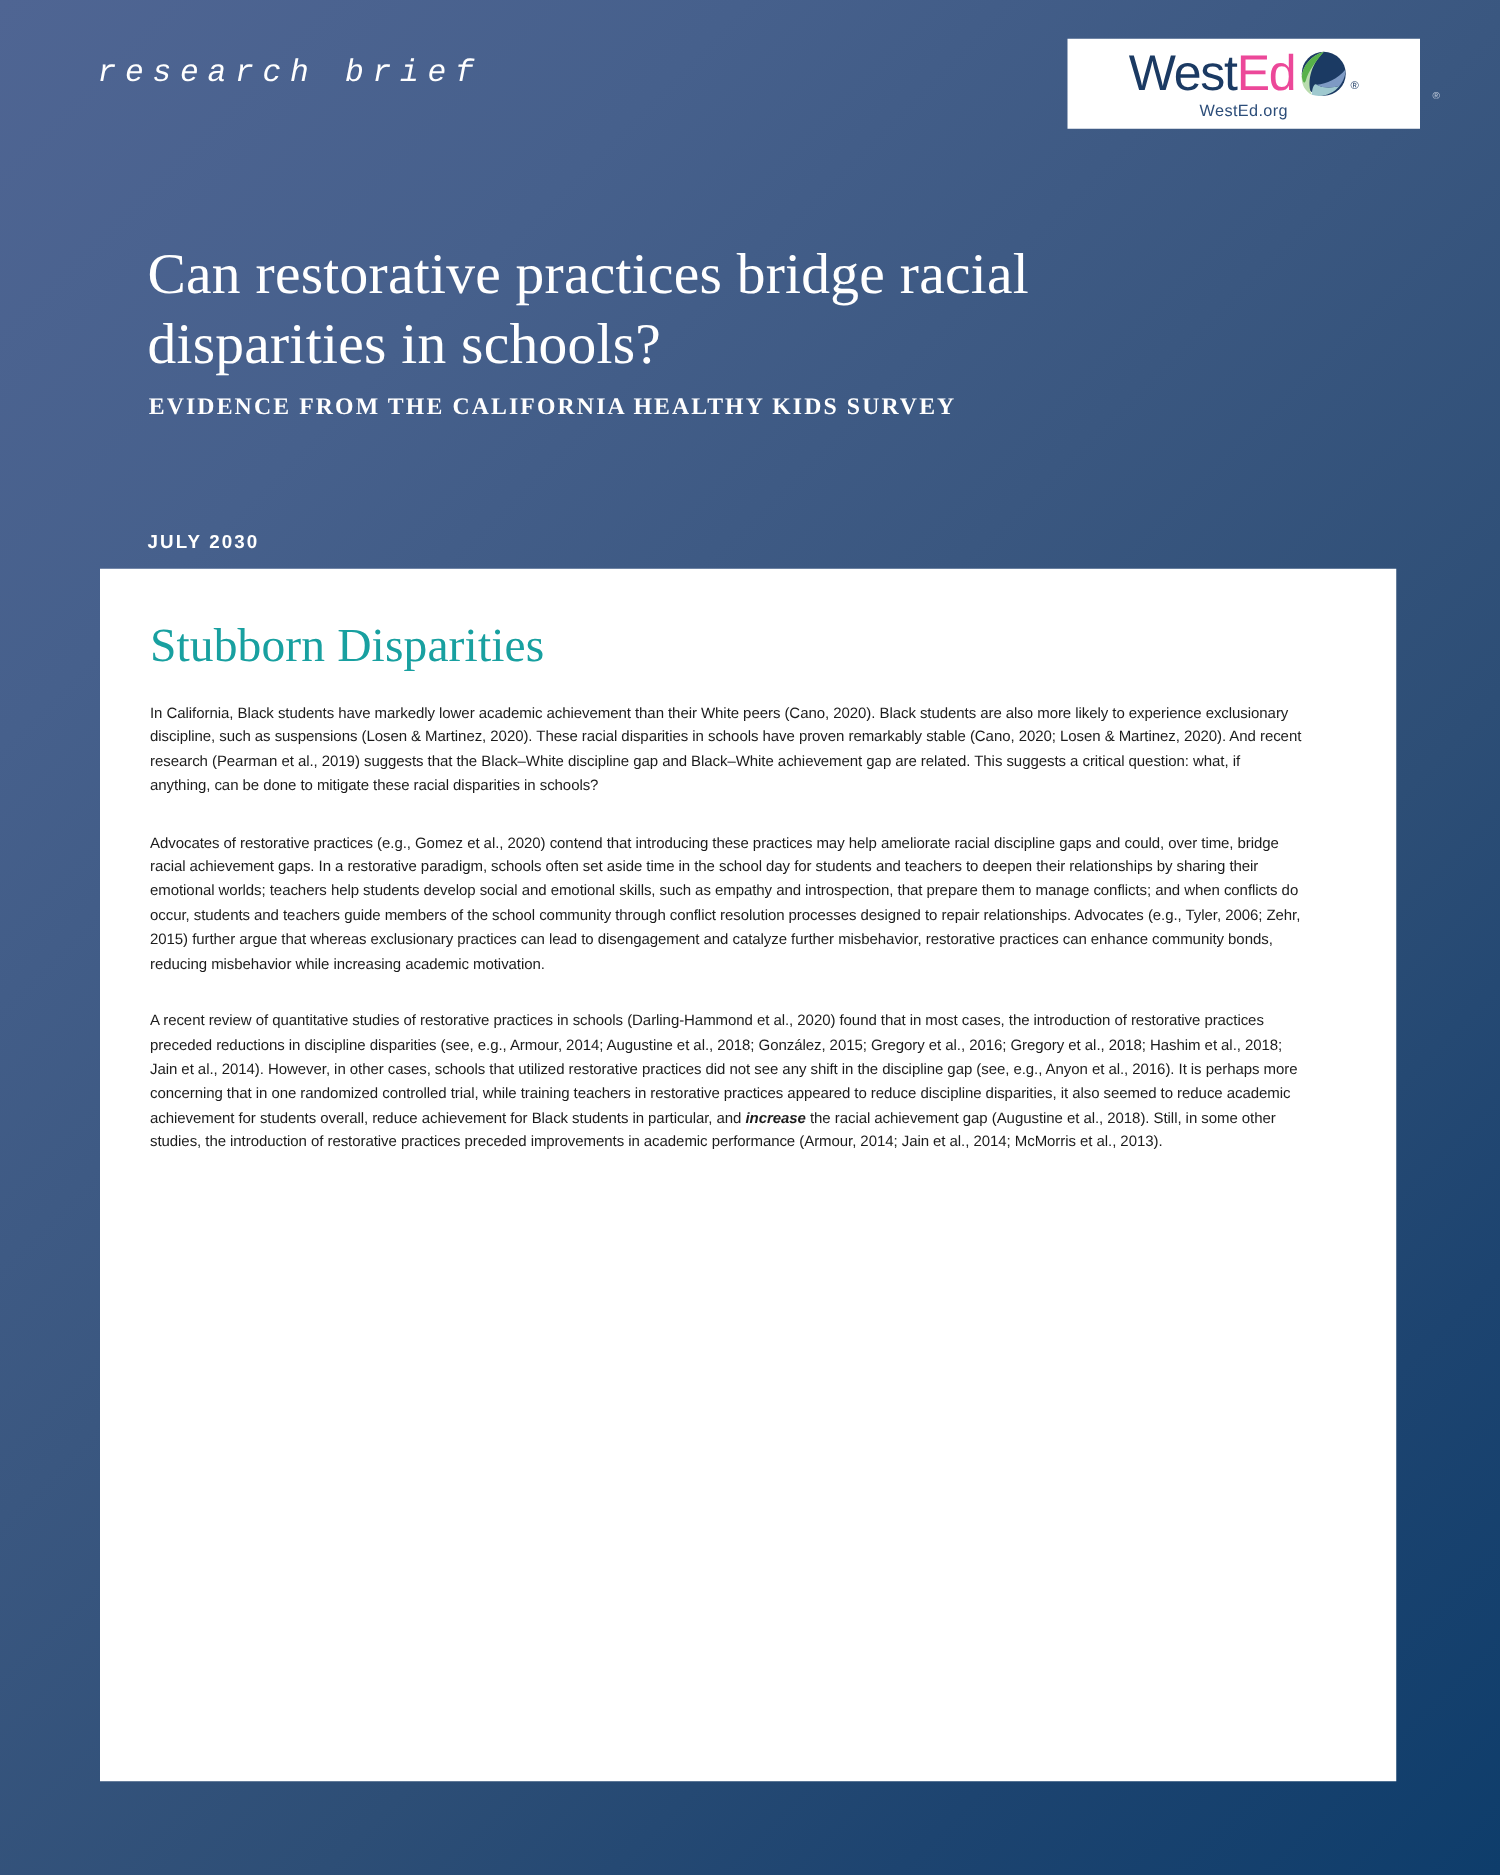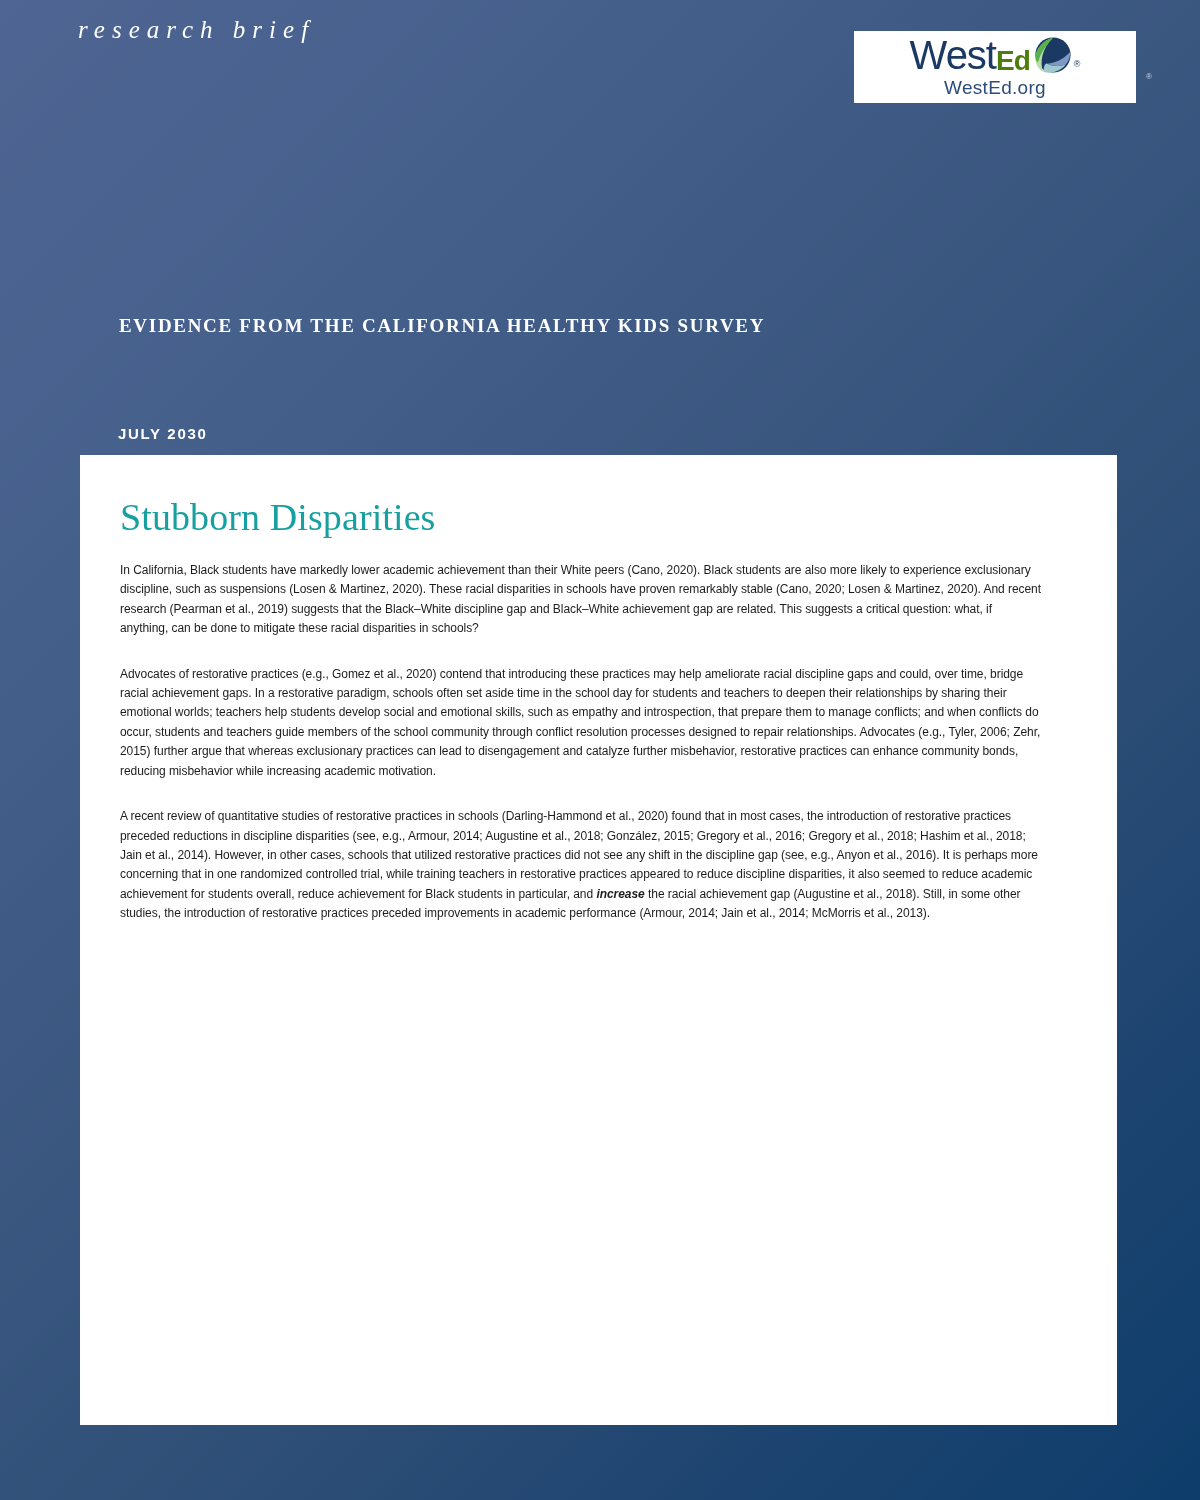--- a/index.html
+++ b/index.html
@@ -19,23 +19,23 @@
     height: 1500px;
     background:
       linear-gradient(135deg, #4f6593 0%, #46608c 22%, #3a5780 45%, #2d4e76 65%, #1d4470 82%, #0e3d6b 100%);
     overflow: hidden;
   }
 
   
   .kicker {
     position: absolute;
     left: 78px;
-    top: 16px;
-    color: #ffffff;
-    font-family: Liberation Serif, serif;
+    top: 44px;
+    color: #ffffff;
+    font-family: Liberation Mono, monospace;
     font-style: italic;
     font-size: 25px;
     letter-spacing: 7px;
     white-space: nowrap;
   }
 
   .logo-box {
     position: absolute;
     left: 854px;
     top: 31px;
@@ -55,40 +55,40 @@
   }
   .logo-west {
     font-family: "Liberation Sans", sans-serif;
     font-size: 40px;
     color: #1b3a63;
     letter-spacing: -1px;
     font-weight: 400;
   }
   .logo-ed {
     font-family: "Liberation Sans", sans-serif;
-    font-size: 28px;
-    color: #4d7c0f;
+    font-size: 40px;
+    color: #ec4899;
     letter-spacing: -1px;
-    font-weight: 700;
+    font-weight: 400;
   }
   .logo-globe {
     width: 40px;
     height: 40px;
     margin-left: 3px;
   }
   .logo-reg {
     font-size: 9px;
     color: #1b3a63;
     align-self: flex-end;
     margin-bottom: 6px;
     margin-left: 1px;
   }
   .logo-url {
     font-family: "Liberation Sans", sans-serif;
-    font-size: 19px;
+    font-size: 13px;
     color: #2c4d79;
     margin-top: 2px;
     letter-spacing: 0.3px;
     text-align: center;
   }
   .logo-outer-reg {
     position: absolute;
     left: 1146px;
     top: 72px;
     font-size: 8px;
@@ -207,20 +207,21 @@
           <path d="M26 92 C44 98 68 92 82 74 C70 78 50 80 36 72 C30 68 27 80 26 92 Z" fill="#9fc9cf"></path>
           <path d="M36 72 C50 80 70 78 82 74 C90 64 94 52 93 42 C78 60 56 70 36 72 Z" fill="#7e9ac4"></path>
         </svg>
       </span>
       <span class="logo-reg">®</span>
     </div>
     <div class="logo-url">WestEd.org</div>
   </div>
   <div class="logo-outer-reg">®</div>
 
+  <div class="title">Can restorative practices bridge racial disparities in schools?</div>
   <div class="subtitle">EVIDENCE FROM THE CALIFORNIA HEALTHY KIDS SURVEY</div>
 
   <div class="date">JULY 2030</div>
 
   <div class="panel">
     <div class="panel-inner">
 
       <h2 class="section-heading">Stubborn Disparities</h2>
 
       <p class="body">In California, Black students have markedly lower academic achievement than their White peers (Cano, 2020). Black students are also more likely to experience exclusionary discipline, such as suspensions (Losen &amp; Martinez, 2020). These racial disparities in schools have proven remarkably stable (Cano, 2020; Losen &amp; Martinez, 2020). And recent research (Pearman et al., 2019) suggests that the Black–White discipline gap and Black–White achievement gap are related. This suggests a critical question: what, if anything, can be done to mitigate these racial disparities in schools?</p>

